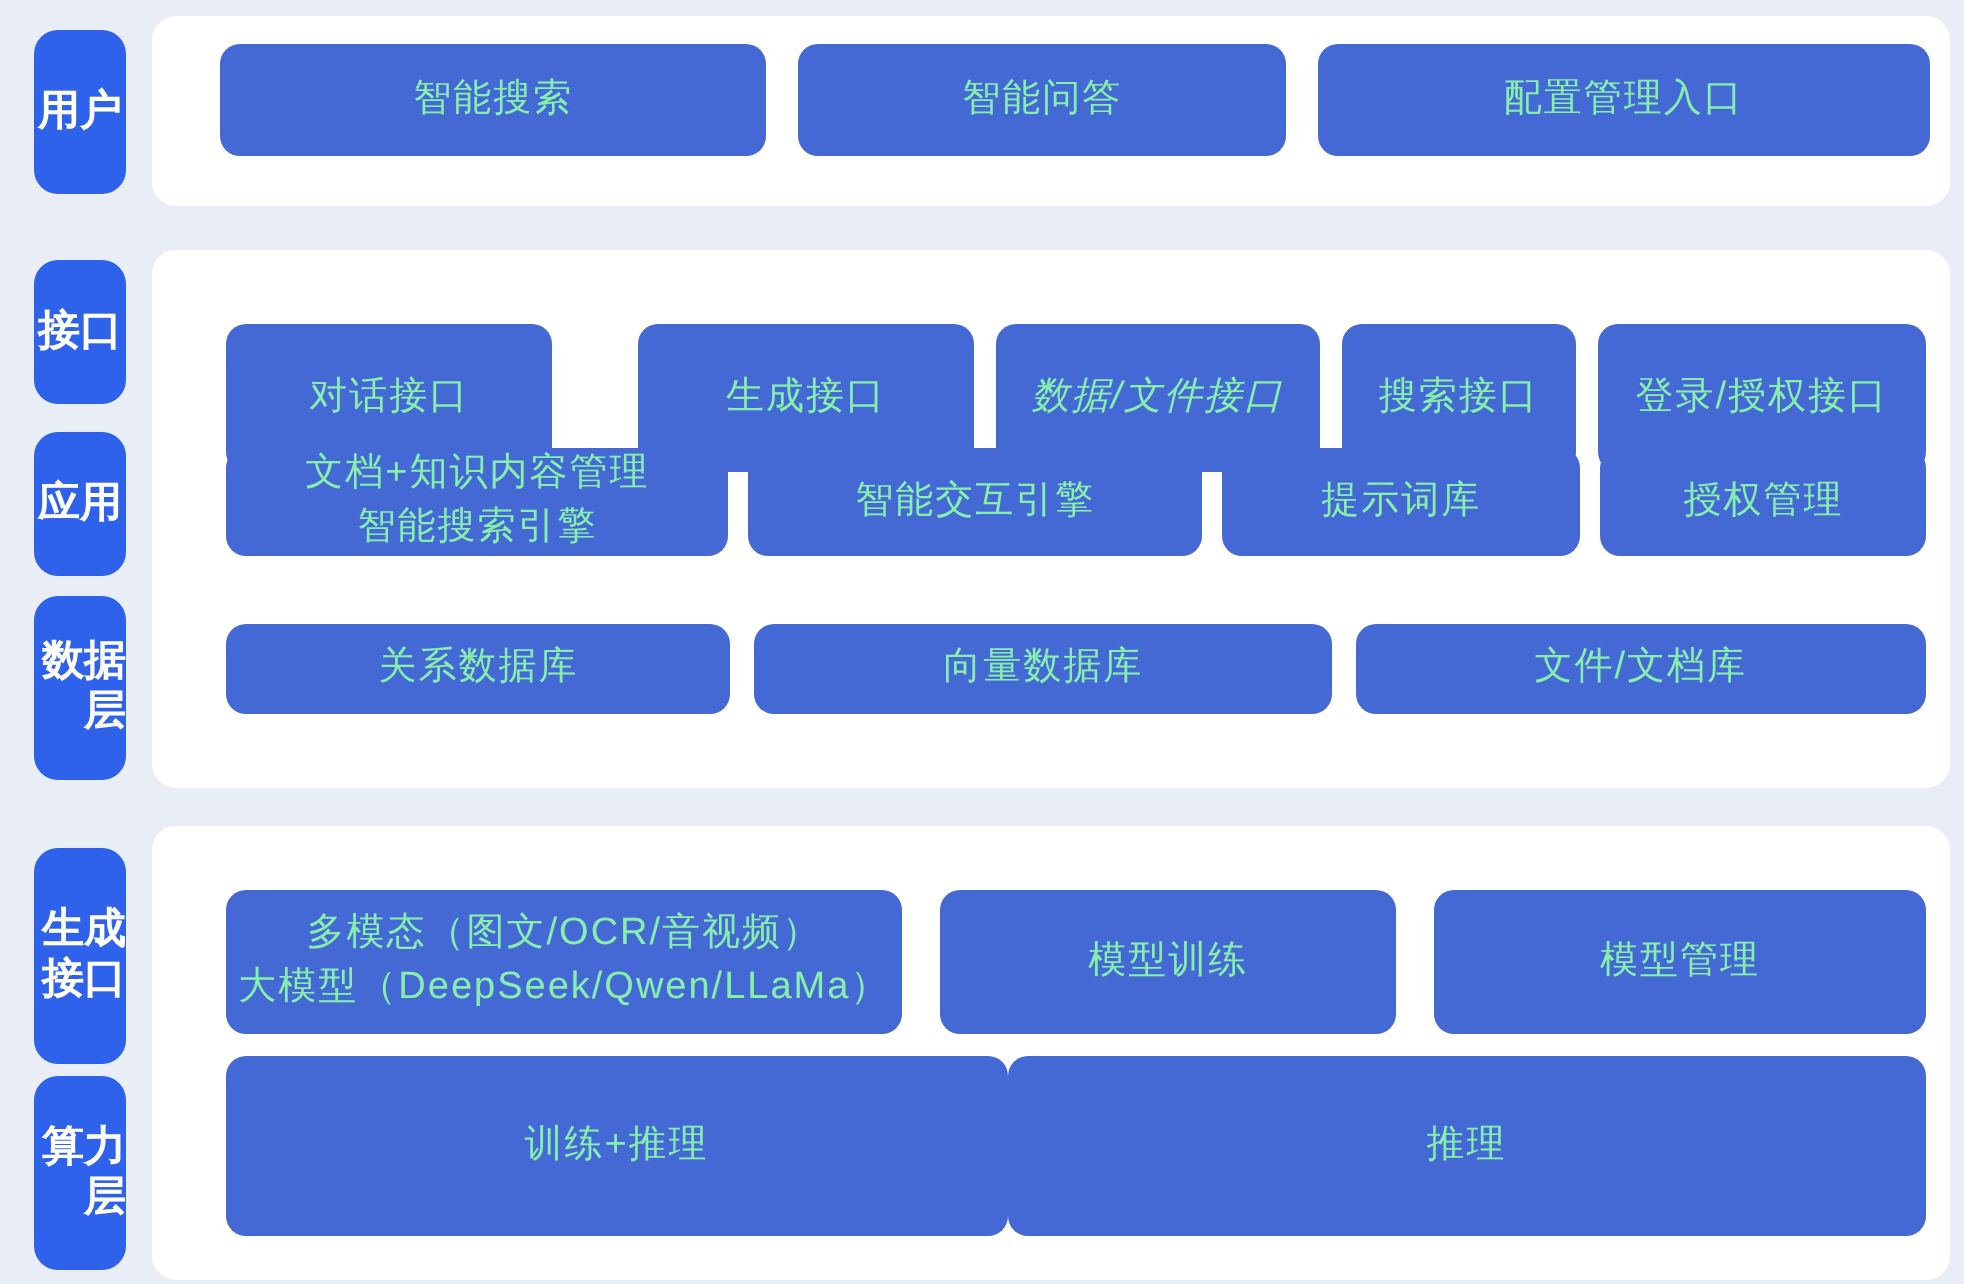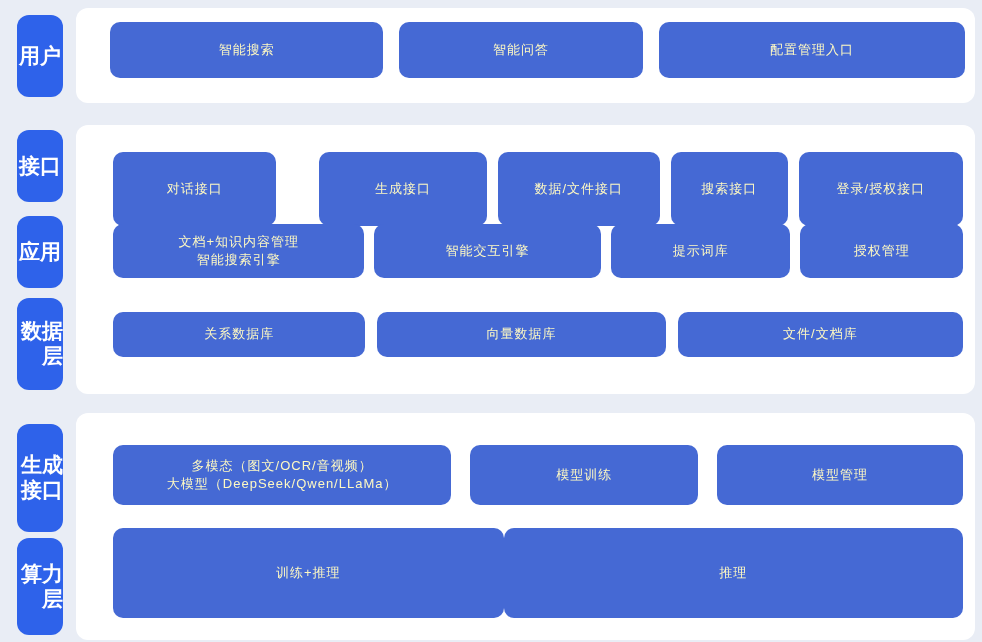--- a/index.html
+++ b/index.html
@@ -42,30 +42,30 @@
   .lbl-application{top:216px;height:72px;}
   .lbl-data{top:298px;height:92px;}
   .lbl-foundation{top:424px;height:108px;}
   .lbl-compute{top:538px;height:97px;}
   .row{
     position:absolute;
     left:113px;width:850px;
     display:flex;
   }
   .row1{top:22px;height:56px;left:110px;width:855px;gap:16px;}
-  .row2{top:152px;height:74px;gap:11px;justify-content:center;}
+  .row2{top:162px;height:74px;gap:11px;justify-content:center;}
   .row3{top:224px;height:54px;gap:10px;}
   .row4{top:312px;height:45px;gap:12px;}
-  .row5{top:445px;height:60px;gap:19px;}
+  .row5{top:445px;height:72px;gap:19px;}
   .row6{top:528px;height:90px;}
   .btn{
     background:#4569d4;
     border-radius:10px;
-    color:#fef9c3;
-    font-size:13px;
+    color:#86efac;
+    font-size:19px;
     font-weight:500;
     letter-spacing:1px;
     display:flex;
     flex-direction:column;
     align-items:center;
     justify-content:center;
     text-align:center;
     line-height:1.4;
     min-width:0;
   }
@@ -88,21 +88,21 @@
 
   <div class="row row1">
     <div class="btn" style="flex:275 0 0;">智能搜索</div>
     <div class="btn" style="flex:245 0 0;">智能问答</div>
     <div class="btn" style="flex:308 0 0;">配置管理入口</div>
   </div>
 
   <div class="row row2">
     <div class="btn" style="flex:168 0 0;">对话接口</div>
     <div class="btn" style="flex:172 0 0;margin-left:32px;">生成接口</div>
-    <div class="btn" style="flex:167 0 0;">数据/文件接口</div>
+    <div class="btn" style="flex:167 0 0;font-style:italic;">数据/文件接口</div>
     <div class="btn" style="flex:120 0 0;">搜索接口</div>
     <div class="btn" style="flex:169 0 0;">登录/授权接口</div>
   </div>
 
   <div class="row row3">
     <div class="btn" style="flex:252 0 0;">
       <span>文档+知识内容管理</span>
       <span>智能搜索引擎</span>
     </div>
     <div class="btn" style="flex:227 0 0;">智能交互引擎</div>

